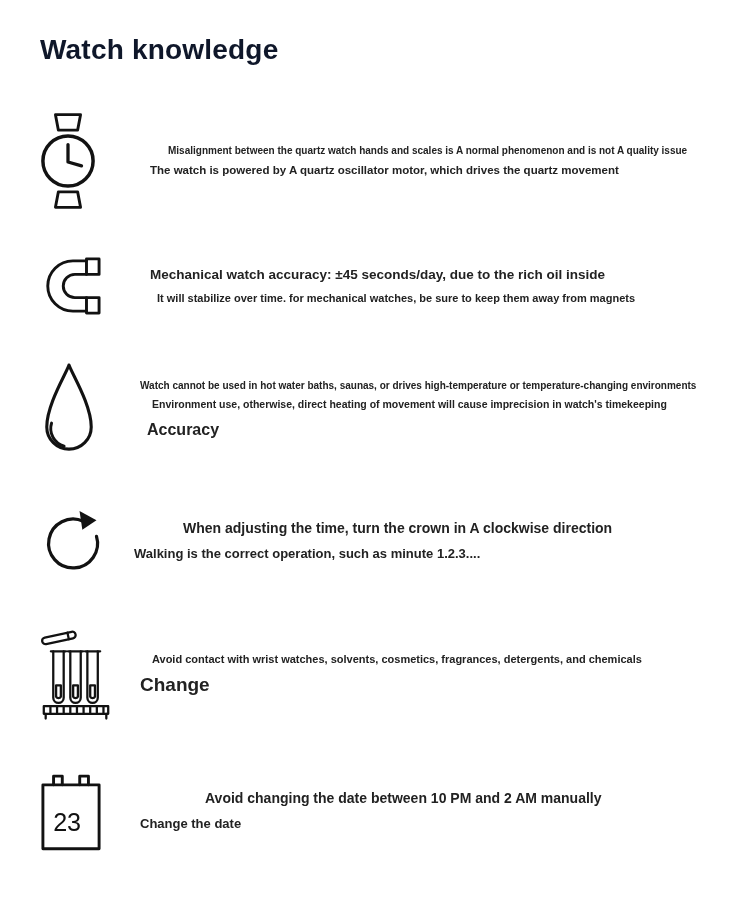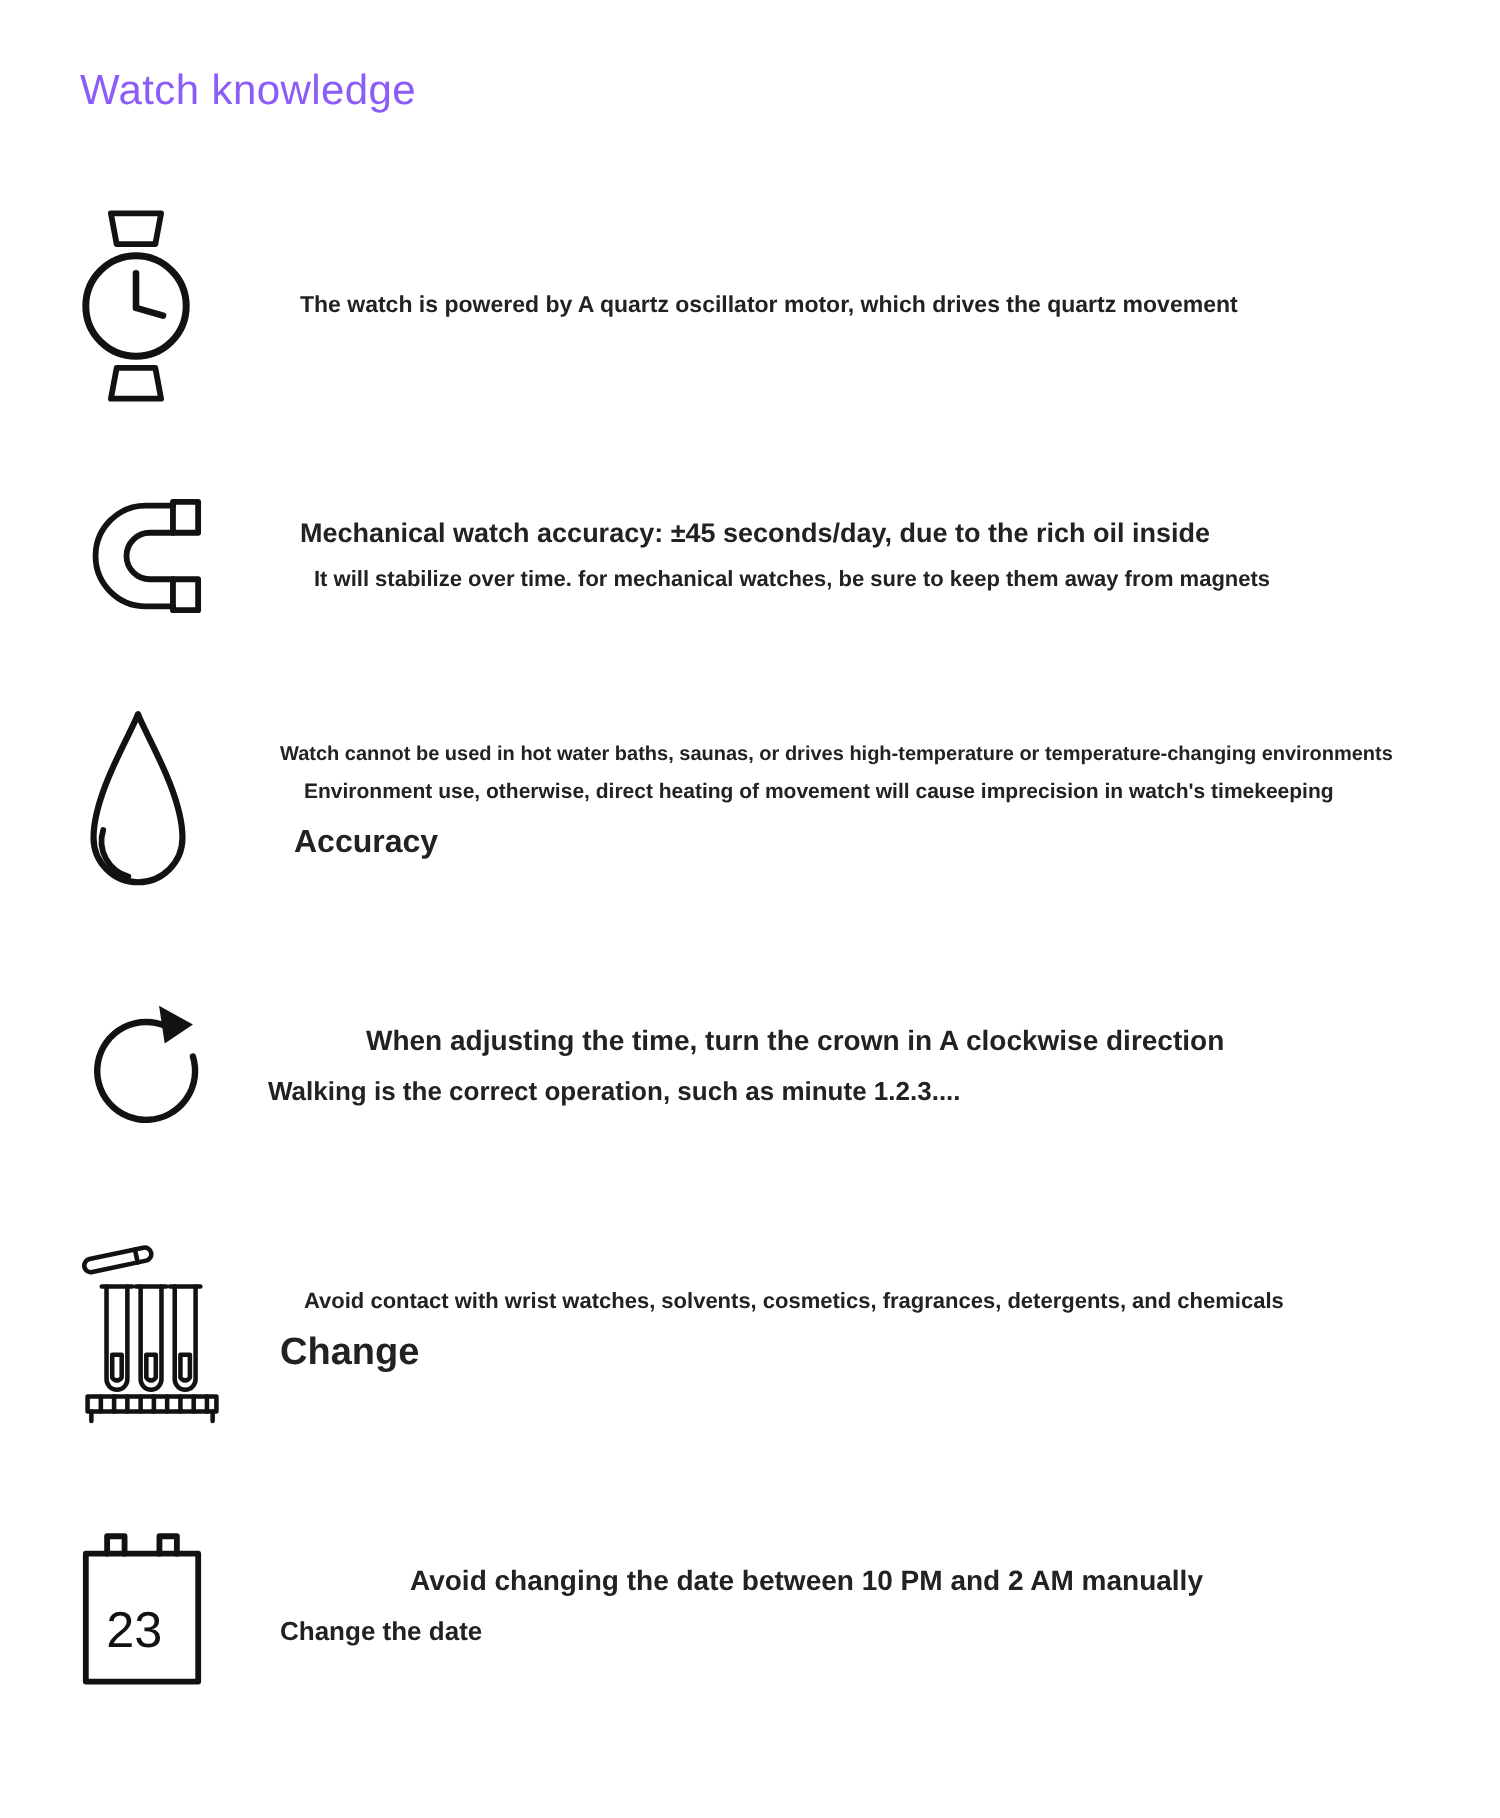--- a/index.html
+++ b/index.html
@@ -3,21 +3,21 @@
 <meta charset="utf-8">
 <style>
   * { margin:0; padding:0; box-sizing:border-box; }
   html,body { background:#ffffff; }
   body {
     width:750px; height:909px; overflow:hidden;
     font-family:"Liberation Sans","DejaVu Sans",sans-serif;
     color:#1f1f1f;
   }
   .page { padding:34px 30px 0 40px; }
-  .title { font-size:21px; font-weight:400; color:#8b5cf6; letter-spacing:.2px; }
+  .title { font-size:28px; font-weight:700; color:#0f172a; letter-spacing:.2px; }
 
   section.row { display:flex; align-items:center; margin-top:45px; }
   .sec1 { margin-top:50px; }
   .icon-col { flex:0 0 72px; display:flex; align-items:center; }
   svg { display:block; }
   .stroke { fill:none; stroke:#121212; stroke-linecap:round; stroke-linejoin:round; }
 
   .text-col { margin-left:22px; min-width:0; }
   .line { font-weight:700; white-space:nowrap; line-height:1.1; color:#222; }
   .line + .line { margin-top:10px; }
@@ -49,20 +49,21 @@
       <svg width="56" height="100" viewBox="0 0 58 100">
         <g class="stroke" stroke-width="3">
           <path d="M16 2 H42 L39 18 H19 Z"></path>
           <circle cx="29" cy="50" r="26" stroke-width="3.6"></circle>
           <path d="M29 51 L29 33 M29 51 L43 55" stroke-width="3.4"></path>
           <path d="M19 82 H39 L42 98 H16 Z"></path>
         </g>
       </svg>
     </div>
     <div class="text-col">
+      <p class="line fs10 pl34 tight">Misalignment between the quartz watch hands and scales is A normal phenomenon and is not A quality issue</p>
       <p class="line fs115 pl16">The watch is powered by A quartz oscillator motor, which drives the quartz movement</p>
     </div>
   </section>
 
   <section class="row">
     <div class="icon-col">
       <svg width="62" height="60" viewBox="0 0 64 62">
         <g class="stroke" stroke-width="3">
           <path d="M48 5 H34 A26 26 0 0 0 34 57 H48"></path>
           <path d="M48 19 H36 A12 12 0 0 0 36 43 H48"></path>

